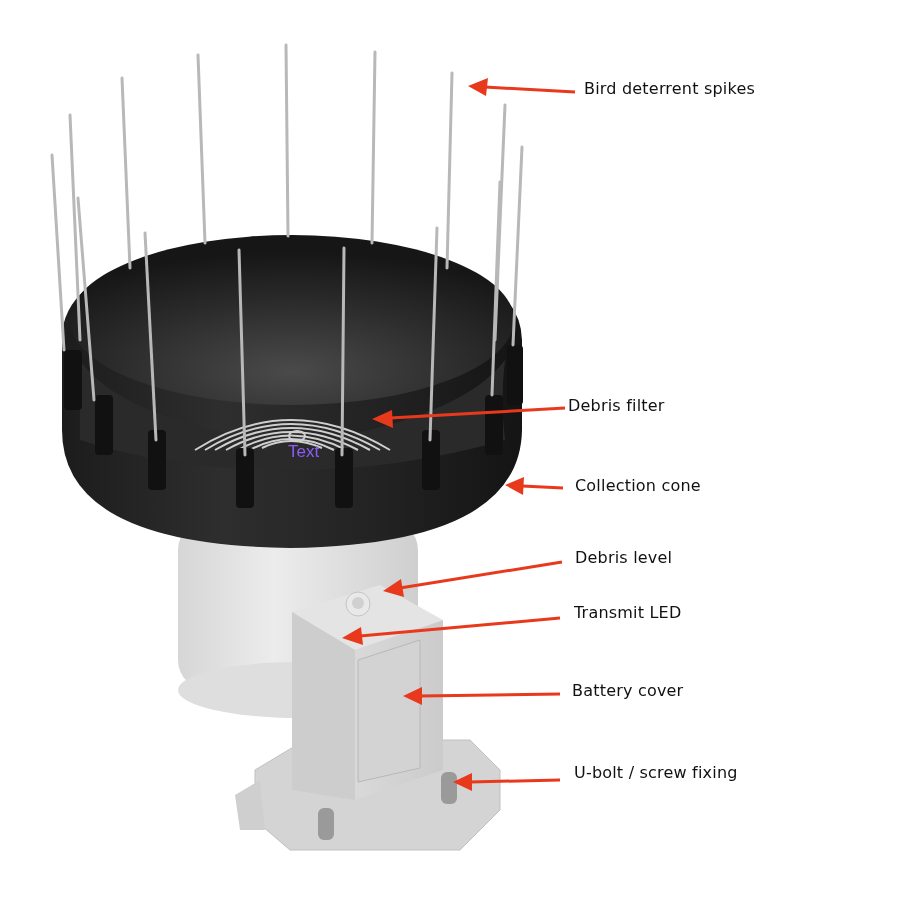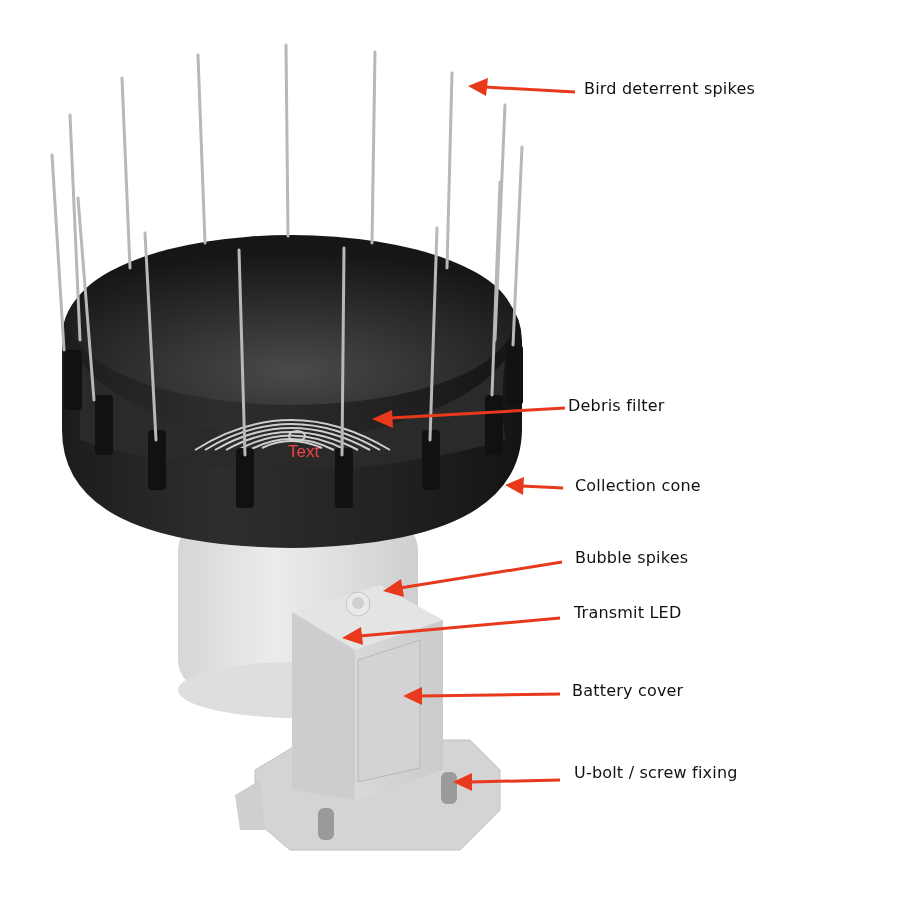--- a/index.html
+++ b/index.html
@@ -1,19 +1,19 @@
 <!DOCTYPE html>
 <html><head>
   <meta charset="utf-8">
   <style>
     html,body{margin:0;padding:0;background:#ffffff;}
     body{width:900px;height:900px;position:relative;overflow:hidden;font-family:"DejaVu Sans","Liberation Sans",sans-serif;}
     #stage{position:absolute;left:0;top:0;width:900px;height:900px;}
     .label{position:absolute;font-size:16px;color:#111;white-space:nowrap;letter-spacing:0.2px;line-height:1;}
-    .stray{position:absolute;font-family:"Liberation Sans",sans-serif;font-size:17px;color:#ef4444;line-height:1;}
+    .stray{position:absolute;font-family:"Liberation Sans",sans-serif;font-size:17px;color:#8b5cf6;line-height:1;}
   </style>
 </head>
 <body>
 
 <svg id="stage" viewBox="0 0 900 900" xmlns="http://www.w3.org/2000/svg">
   <defs>
     <linearGradient id="bowlOuter" x1="0" x2="1" y1="0" y2="0">
       <stop offset="0" stop-color="#1c1c1c"></stop>
       <stop offset="0.35" stop-color="#2e2e2e"></stop>
       <stop offset="0.7" stop-color="#222"></stop>
@@ -113,17 +113,17 @@
     <line x1="560" y1="694" x2="420" y2="696"></line>
       <polygon points="403,696 422,687 422,705" stroke="none"></polygon>
     <line x1="560" y1="780" x2="470" y2="782"></line>
       <polygon points="453,782 472,773 472,791" stroke="none"></polygon>
   </g>
 </svg>
 
 <div class="label" style="left:584px;top:81px;">Bird deterrent spikes</div>
 <div class="label" style="left:556px;top:398px;margin-left:12px;">Debris filter</div>
 <div class="label" style="left:575px;top:478px;text-align:center;">Collection cone</div>
-<div class="label" style="left:575px;top:550px;">Bubble spikes</div>
+<div class="label" style="left:575px;top:550px;">Debris level</div>
 <div class="label" style="left:574px;top:605px;">Transmit LED</div>
 <div class="label" style="left:572px;top:683px;">Battery cover</div>
 <div class="label" style="left:574px;top:765px;text-align:center;">U-bolt / screw fixing</div>
 <div class="stray" style="left:288px;top:443px;">Text</div>
 
 </body></html>

